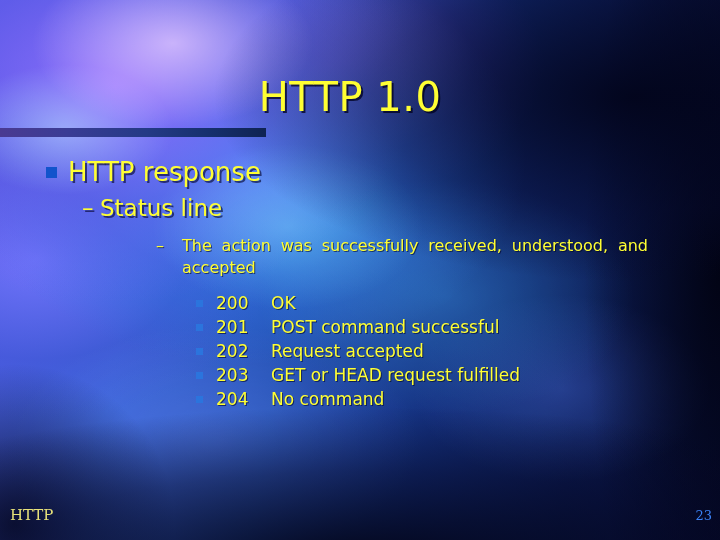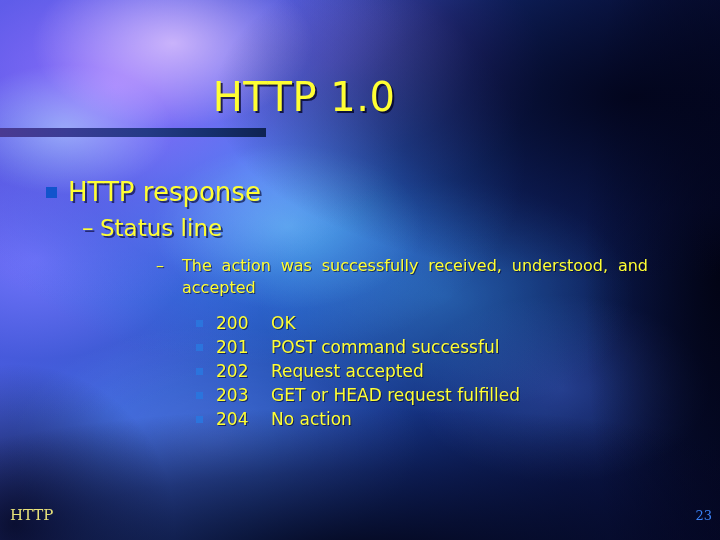--- a/index.html
+++ b/index.html
@@ -53,35 +53,36 @@
     left: 0;
     top: 74px;
     width: 608px;
     text-align: center;
     font-size: 40px;
     line-height: 46px;
     color: #ffff33;
     letter-spacing: 0.5px;
     text-shadow: 2px 2px 0 rgba(0,0,30,0.75);
     white-space: nowrap;
+    padding-left: 46px;
   }
   #rule {
     position: absolute;
     left: 0;
     top: 128px;
     width: 266px;
     height: 9px;
     background: linear-gradient(90deg, #4a3a92 0%, #3a3c95 25%, #243a86 55%, #16306e 78%, #0f2352 100%);
   }
 
   
   #body {
     position: absolute;
     left: 0;
-    top: 176px;
+    top: 156px;
     width: 712px;
   }
   .lvl1 {
     position: relative;
     margin: 0 0 6px 68px;
     font-size: 26px;
     line-height: 32px;
     color: #ffff33;
     text-shadow: 2px 2px 0 rgba(0,0,40,0.6);
   }
@@ -239,21 +240,21 @@
               <i></i>
             </td>
           <td class="code">203</td>
           <td class="desc">GET or HEAD request fulfilled</td>
         </tr>
         <tr>
           <td class="bul">
               <i></i>
             </td>
           <td class="code">204</td>
-          <td class="desc">No action</td>
+          <td class="desc">No command</td>
         </tr>
       </tbody>
     </table>
 
   </div>
 
   <div id="footer-left">HTTP</div>
   <div id="footer-right">23</div>
 
 </div>

